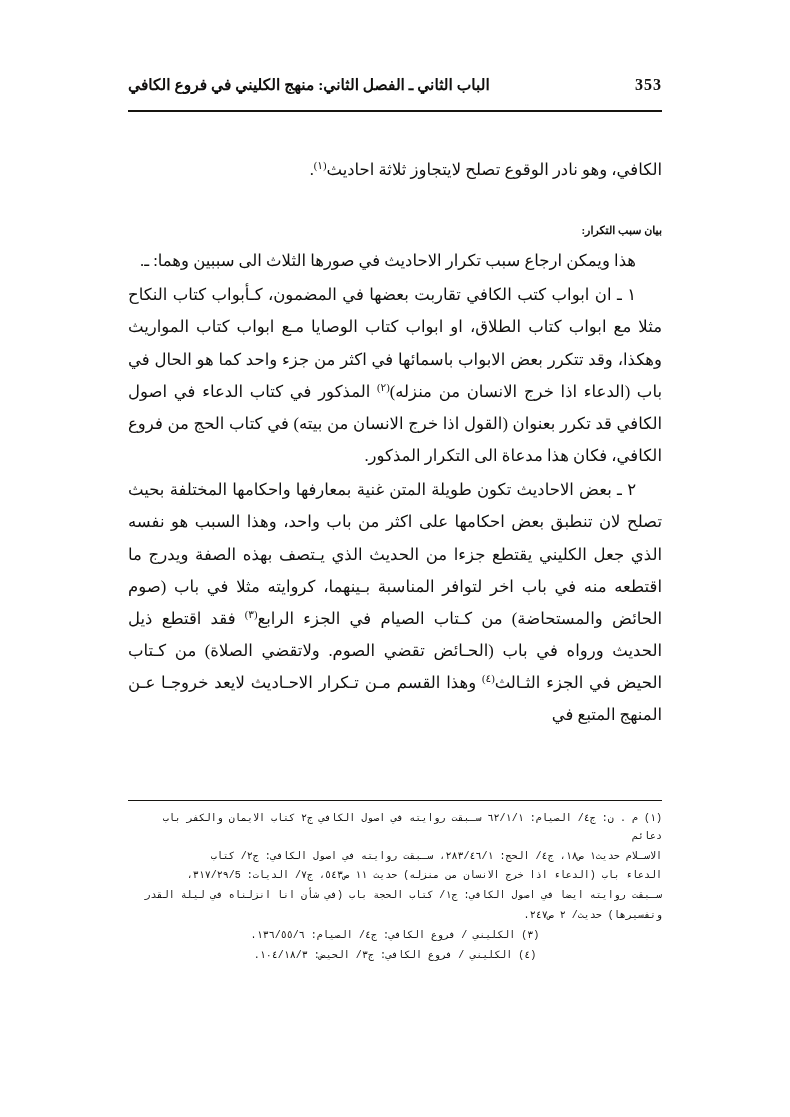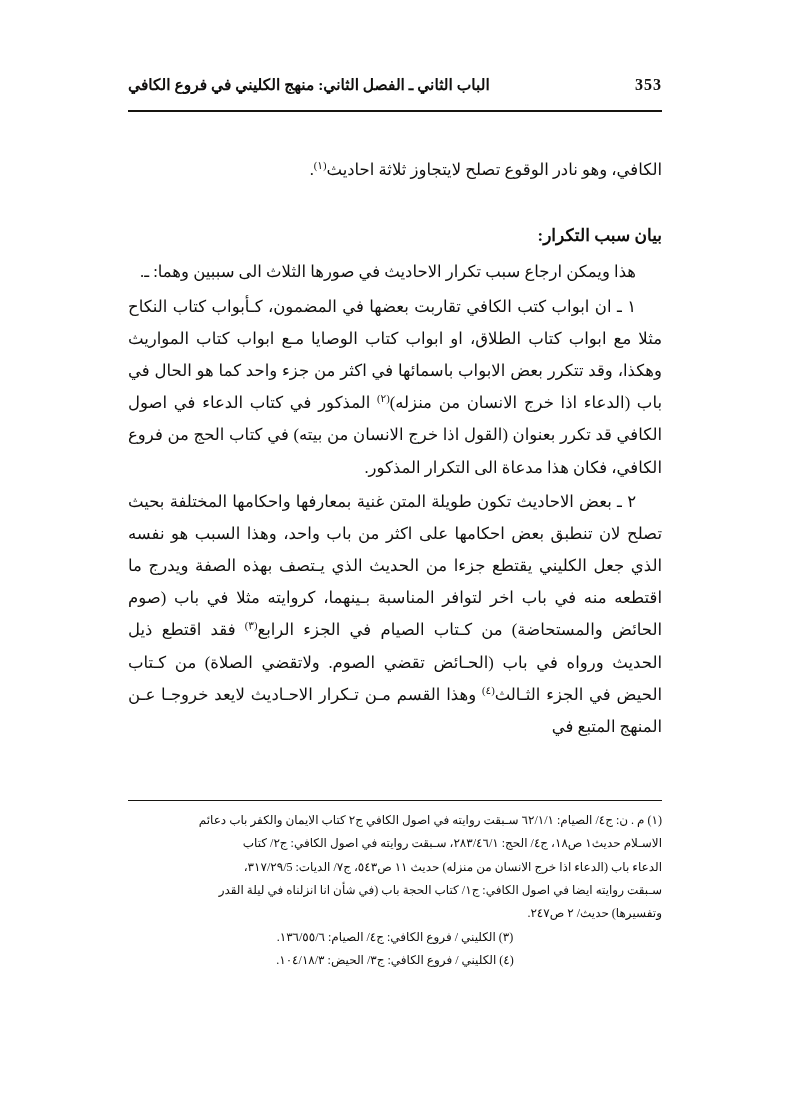--- a/index.html
+++ b/index.html
@@ -67,21 +67,21 @@
     margin: 0 0 2px 0;
   }
   .para.first {
     margin-top: 14px;
     margin-bottom: 34px;
   }
   .para.indent {
     text-indent: 26px;
   }
   .section-label {
-    font-size: 17px;
+    font-size: 11px;
     font-weight: bold;
     margin: 16px 0 4px 0;
     line-height: 1.9;
   }
   .sup {
     font-size: 10.5px;
     vertical-align: super;
     line-height: 0;
   }
   
@@ -96,23 +96,24 @@
   .footnotes {
     position: absolute;
     top: 810px;
     left: 128px;
     right: 128px;
     direction: rtl;
     text-align: justify;
     text-align-last: right;
   }
   .fn {
-    font-size: 12px;
+    font-size: 10px;
     line-height: 1.78;
     margin: 0 0 2px 0;
+    font-family: Liberation Mono, monospace;
   }
   .fn.single {
     text-align: center;
     text-align-last: center;
   }
   .fn.right {
     text-align: right;
     text-align-last: right;
   }
 </style>

